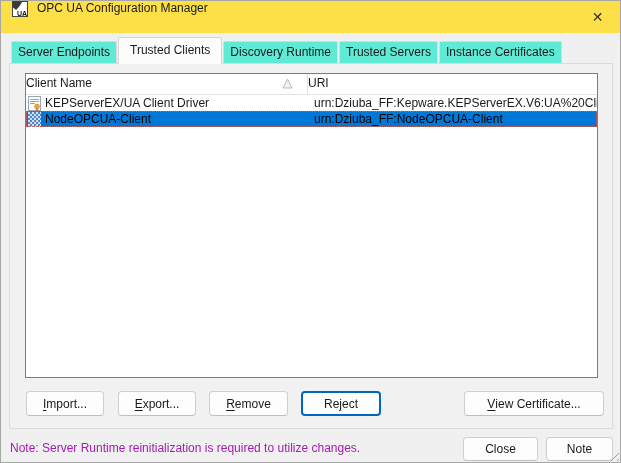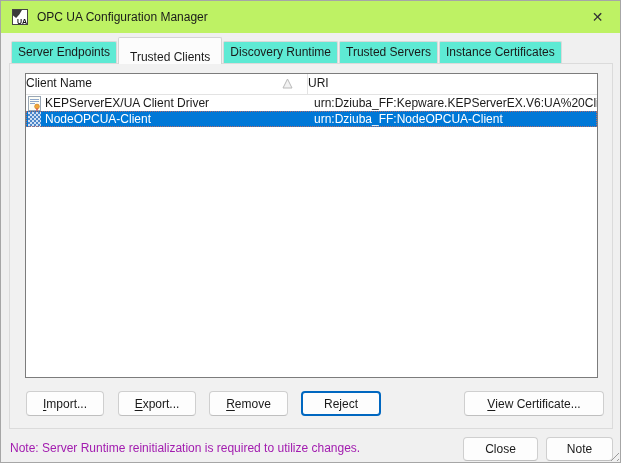--- a/index.html
+++ b/index.html
@@ -3,50 +3,50 @@
 <meta charset="utf-8">
 <style>
   html,body{margin:0;padding:0;background:#d8d8d8;}
   .window{
     position:relative;width:621px;height:463px;box-sizing:border-box;
     background:#F0F0F0;border:1px solid #A6A6A6;
     font-family:"Liberation Sans",sans-serif;font-size:12px;color:#1a1a1a;
     overflow:hidden;
   }
   
-  .titlebar{position:absolute;left:0;top:0;right:0;height:32px;background:#bef264;display:flex;align-items:center;}
+  .titlebar{position:absolute;left:0;top:0;right:0;height:32px;background:#fde047;display:flex;align-items:flex-start;}
   .appicon{width:16px;height:16px;margin-left:11px;border:1px solid #444;background:#fff;position:relative;box-sizing:border-box;}
   .appicon .ua{position:absolute;right:0px;bottom:-1px;font-size:7px;font-weight:bold;color:#111;letter-spacing:0;}
   .appicon .blot{position:absolute;left:0px;top:0px;width:9px;height:8px;background:#3a3a3a;clip-path:polygon(0 0,100% 0,70% 55%,35% 100%,0 70%);}
   .title{margin-left:9px;color:#1a1a1a;}
   .closebtn{position:absolute;right:0;top:0;width:45px;height:31px;display:flex;align-items:center;justify-content:center;font-size:14px;color:#333;cursor:default;}
   
   .tabs{position:absolute;left:10px;top:36px;height:26px;display:flex;align-items:flex-end;z-index:3;}
   .tab{
     box-sizing:border-box;height:22px;padding:0 6px;line-height:20px;
     background:#5eead4;border:1px solid #D9D9D9;border-bottom:none;
     border-radius:2px 2px 0 0;margin-right:1px;white-space:nowrap;
   }
   .tab.selected{
     height:27px;line-height:25px;background:#FCFCFC;margin-bottom:-1px;
-    border:1px solid #D4D4D4;border-bottom:none;padding:7px 11px;
+    border:1px solid #D4D4D4;border-bottom:none;padding:0 11px;
   }
   
   .tabpage{position:absolute;left:8px;top:62px;width:604px;height:366px;box-sizing:border-box;border:1px solid #DBDBDB;background:#F1F1F1;}
   
   .list{position:absolute;left:24px;top:72px;width:573px;height:305px;box-sizing:border-box;background:#fff;border:1px solid #7C7C7C;overflow:hidden;}
   .list-header{display:flex;height:20px;border-bottom:1px solid #E3E3E3;background:#fff;}
   .hcol{box-sizing:border-box;line-height:19px;padding-left:0;position:relative;}
   .hcol.c1{width:282px;border-right:1px solid #E3E3E3;}
   .hcol.c2{flex:1;}
   .sortglyph{position:absolute;right:14px;top:4px;width:11px;height:11px;}
   .lrow{display:flex;height:16px;align-items:center;position:relative;}
   .lrow .cell1{width:282px;display:flex;align-items:center;box-sizing:border-box;overflow:hidden;white-space:nowrap;}
   .lrow .cell2{flex:1;box-sizing:border-box;padding-left:6px;overflow:hidden;white-space:nowrap;}
-  .lrow.selected{background:#0078D7;color:#ffffff;outline:1px dotted #b06a6a;outline-offset:-1px;}
+  .lrow.selected{background:#0078D7;color:#000000;outline:1px dotted #b06a6a;outline-offset:-1px;}
   .rowicon{width:13px;height:15px;margin-left:2px;margin-right:4px;flex:0 0 auto;}
   .checkicon{
     width:13px;height:15px;margin-left:2px;margin-right:4px;flex:0 0 auto;
     background-color:#cfe0f5;
     background-image:
       linear-gradient(45deg,#4e86c8 25%,transparent 25%,transparent 75%,#4e86c8 75%),
       linear-gradient(45deg,#4e86c8 25%,transparent 25%,transparent 75%,#4e86c8 75%);
     background-size:4px 4px;background-position:0 0,2px 2px;
   }
   

